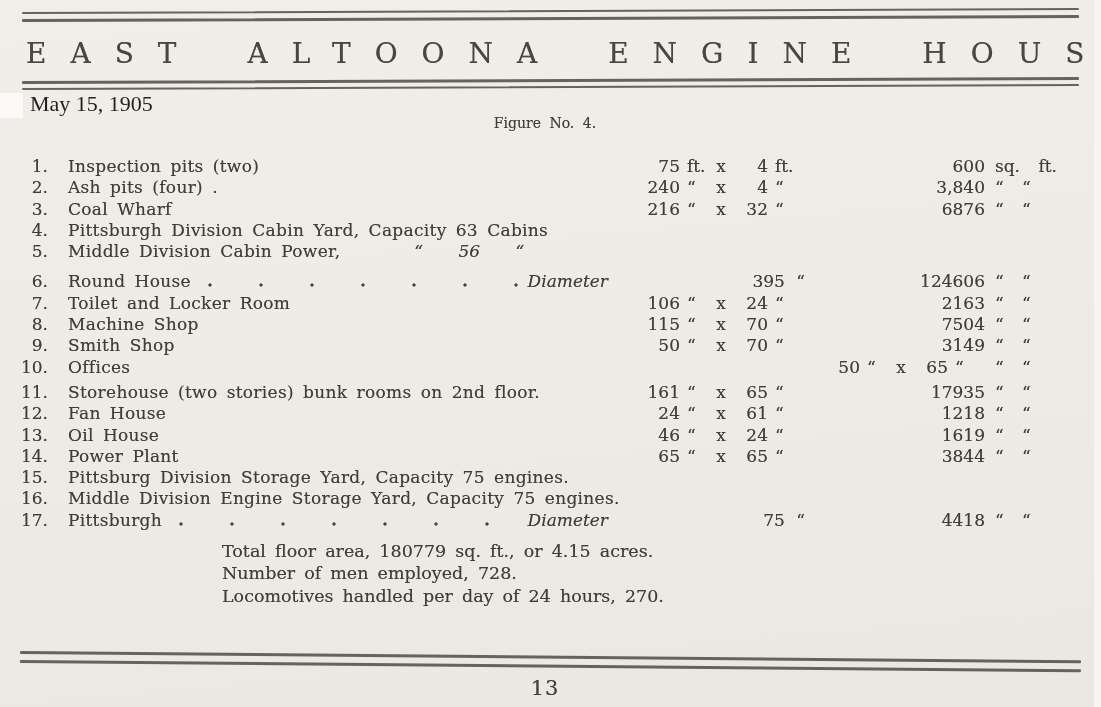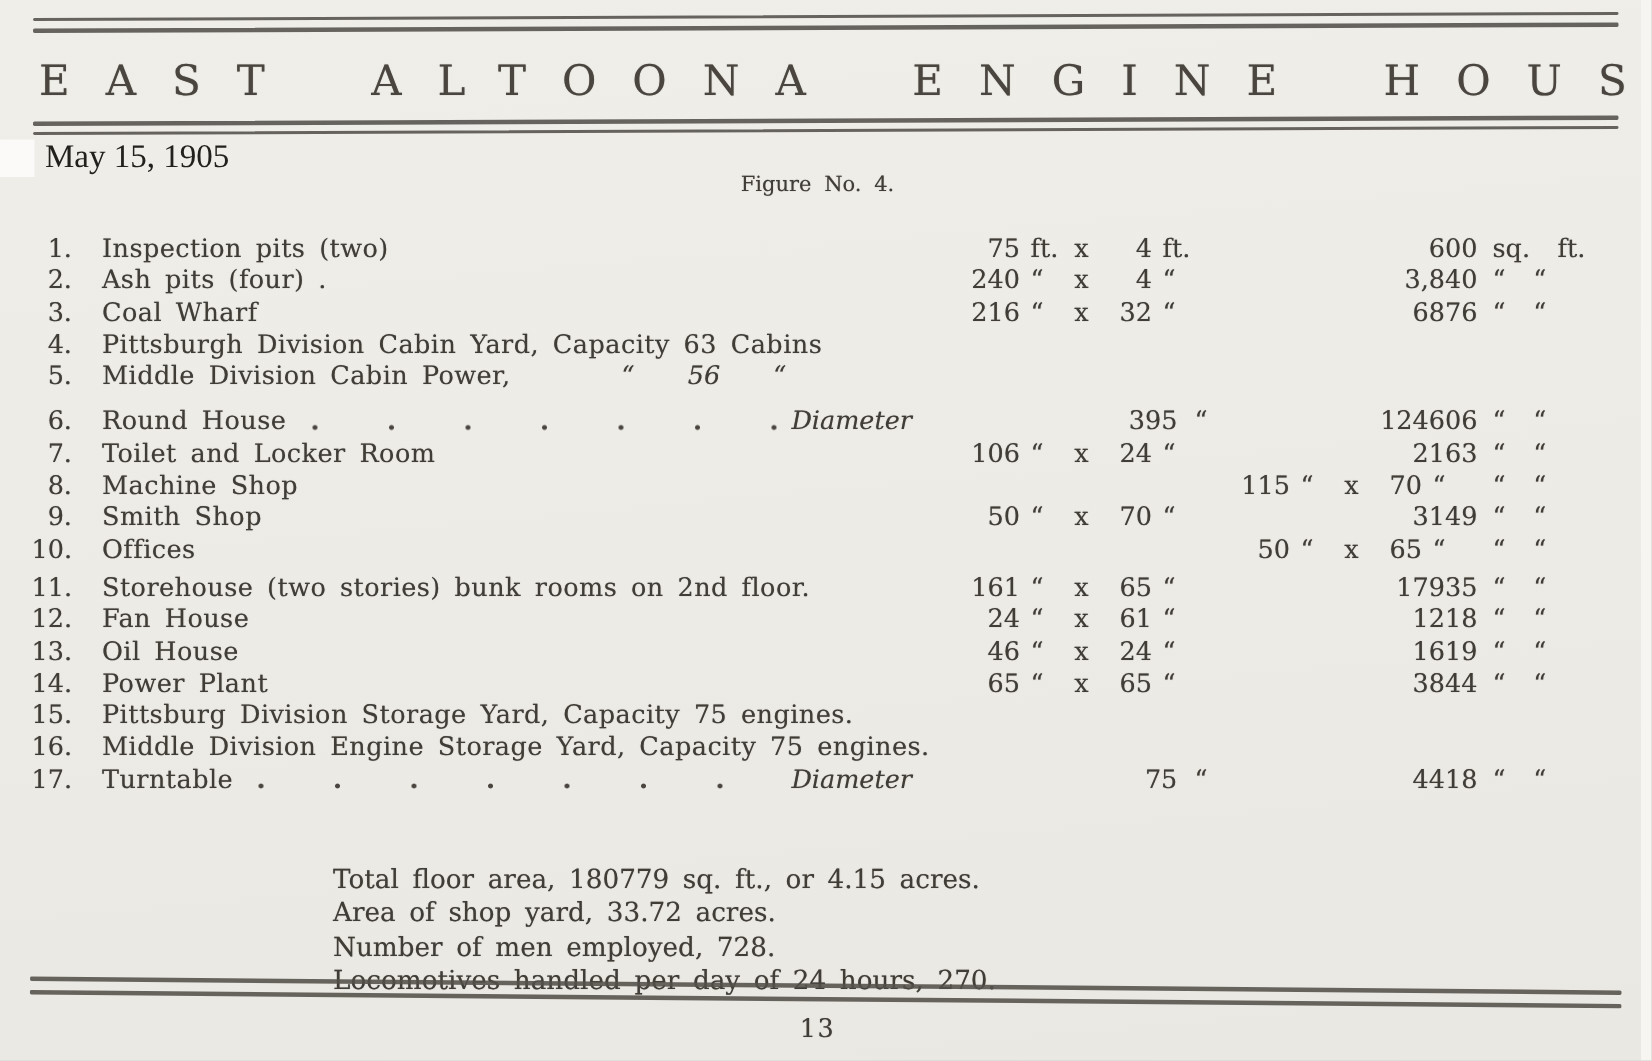--- a/index.html
+++ b/index.html
@@ -59,23 +59,23 @@
   .unitw { flex:none; width:30px; padding-left:7px; }
   .xsep  { flex:none; width:22px; text-align:center; }
   .dimh  { flex:none; width:36px; text-align:right; }
   .unith { flex:none; width:37px; padding-left:7px; }
   .diamval { flex:none; width:191px; text-align:right; word-spacing:6px; display:none; }
   .row.diam .diamval { display:block; }
   .area      { flex:none; width:180px; text-align:right; }
   .areaunits { flex:none; width:86px; padding-left:10px; word-spacing:13px; }
 
   
-  .summary { position:absolute; top:540px; left:222px; font-size:17.5px; line-height:22.3px; word-spacing:3.5px;margin-top:36px; }
-
-  .pagenum { position:absolute; top:676px; left:0; width:1090px; text-align:center; font-size:17px; letter-spacing:1px; }
+  .summary { position:absolute; top:540px; left:222px; font-size:17.5px; line-height:22.3px; word-spacing:3.5px; }
+
+  .pagenum { position:absolute; top:676px; left:0; width:1090px; text-align:center; font-size:21px; letter-spacing:1px; }
 </style>
 </head>
 <body>
 
 <div class="page">
 
   <div class="rule-group rg-top">
     <div class="rule r1"></div>
     <div class="rule r2"></div>
   </div>
@@ -221,20 +221,21 @@
 
         <span class="dots"></span>
 
       </span>
       <span class="dimw">115</span>
       <span class="unitw">“</span>
       <span class="xsep">x</span>
       <span class="dimh">70</span>
       <span class="unith">“</span>
 
+      <span class="area">7504</span>
       <span class="areaunits">“ “</span>
     </div>
 
     <div class="row dotted">
       <span class="num">9.</span>
       <span class="name">Smith Shop</span>
       <span class="leader">
 
         <span class="dots"></span>
 
@@ -369,36 +370,35 @@
       <span class="xsep"></span>
       <span class="dimh"></span>
       <span class="unith"></span>
 
       <span class="area"></span>
       <span class="areaunits"></span>
     </div>
 
     <div class="row dotted diam">
       <span class="num">17.</span>
-      <span class="name">Turntable</span>
+      <span class="name">Pittsburgh</span>
       <span class="leader">
 
         <span class="dots"></span>
         <span class="dlabel">Diameter</span>
       </span>
 
       <span class="diamval">75 “</span>
       <span class="area">4418</span>
       <span class="areaunits">“ “</span>
     </div>
   </div>
 
   <div class="summary">
     <div>Total floor area, 180779 sq. ft., or 4.15 acres.</div>
-    <div>Area of shop yard, 33.72 acres.</div>
     <div>Number of men employed, 728.</div>
     <div>Locomotives handled per day of 24 hours, 270.</div>
   </div>
 
   <div class="rule-group rg-bottom">
     <div class="rule r1"></div>
     <div class="rule r2"></div>
   </div>
 
   <div class="pagenum">13</div>

